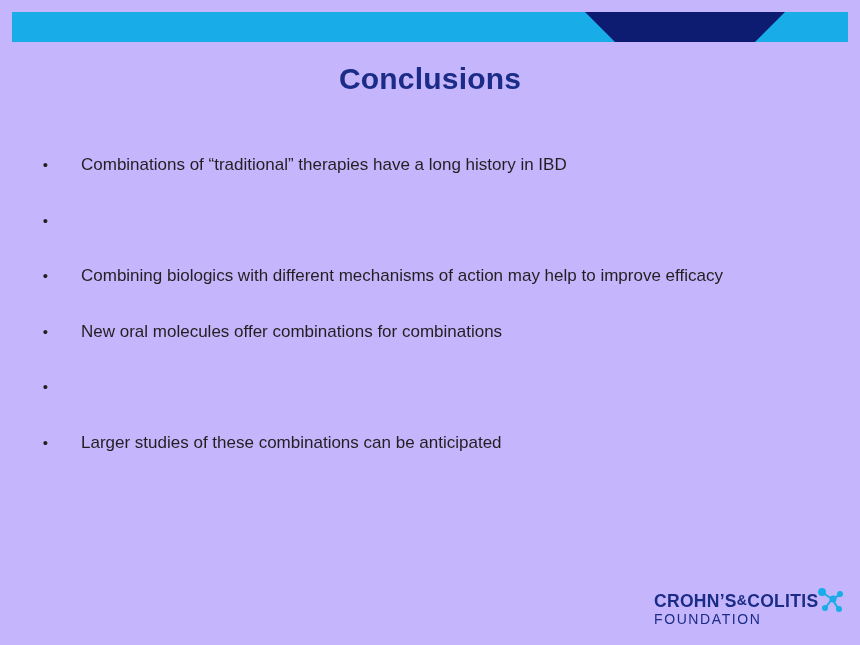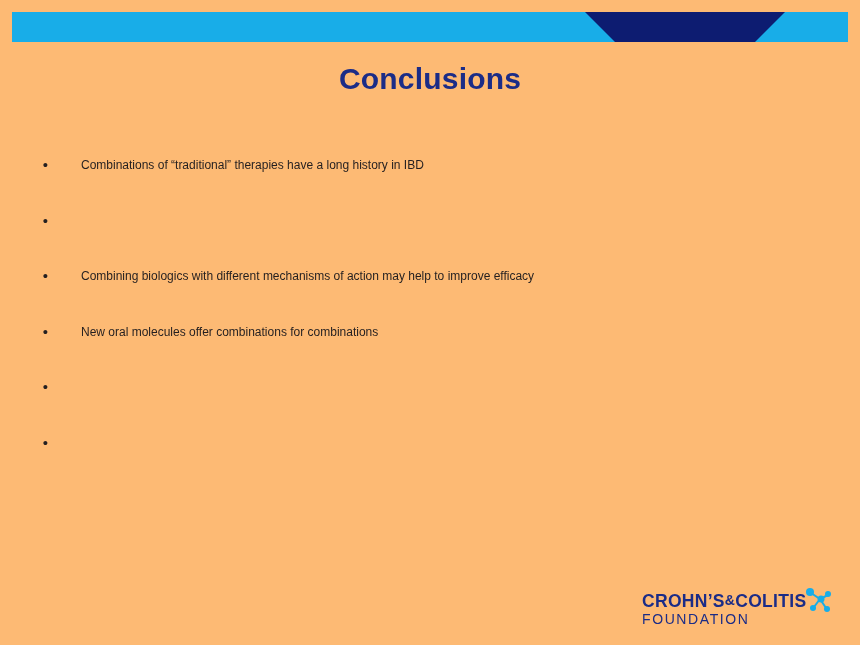--- a/index.html
+++ b/index.html
@@ -7,21 +7,21 @@
     padding: 0;
     background: #ffffff;
   }
   body {
     font-family: "Liberation Sans", sans-serif;
   }
   .slide {
     position: relative;
     width: 860px;
     height: 645px;
-    background: #fdba74;
+    background: #c4b5fd;
     overflow: hidden;
   }
   
   .top-banner {
     position: absolute;
     left: 12px;
     top: 12px;
     width: 836px;
     height: 30px;
     background: #18ADE8;
@@ -62,29 +62,29 @@
     width: 48px;
     min-width: 48px;
     text-align: right;
     padding-right: 0;
     font-size: 15px;
     color: #231F20;
     line-height: 20px;
   }
   .bullet-text {
     padding-left: 33px;
-    font-size: 12px;
+    font-size: 17px;
     color: #231F20;
     line-height: 20px;
     white-space: nowrap;
   }
   
   .logo {
     position: absolute;
-    right: 28px;
+    right: 16px;
     bottom: 18px;
     width: 190px;
     height: 42px;
   }
   .logo-text-main {
     position: absolute;
     left: 0;
     top: 6px;
     font-size: 17.5px;
     font-weight: bold;
@@ -142,20 +142,21 @@
       <span class="bullet-mark">•</span>
       <span class="bullet-text">New oral molecules offer combinations for combinations</span>
     </div>
 
     <div class="bullet-row">
       <span class="bullet-mark">•</span>
     </div>
 
     <div class="bullet-row">
       <span class="bullet-mark">•</span>
+      <span class="bullet-text">Larger studies of these combinations can be anticipated</span>
     </div>
 
   </div>
 
   <div class="logo">
     <div class="logo-text-main">
       <span>CROHN’S</span><span class="logo-amp">&amp;</span><span>COLITIS</span>
     </div>
     <div class="logo-text-sub">FOUNDATION</div>
     <div class="logo-mark">

